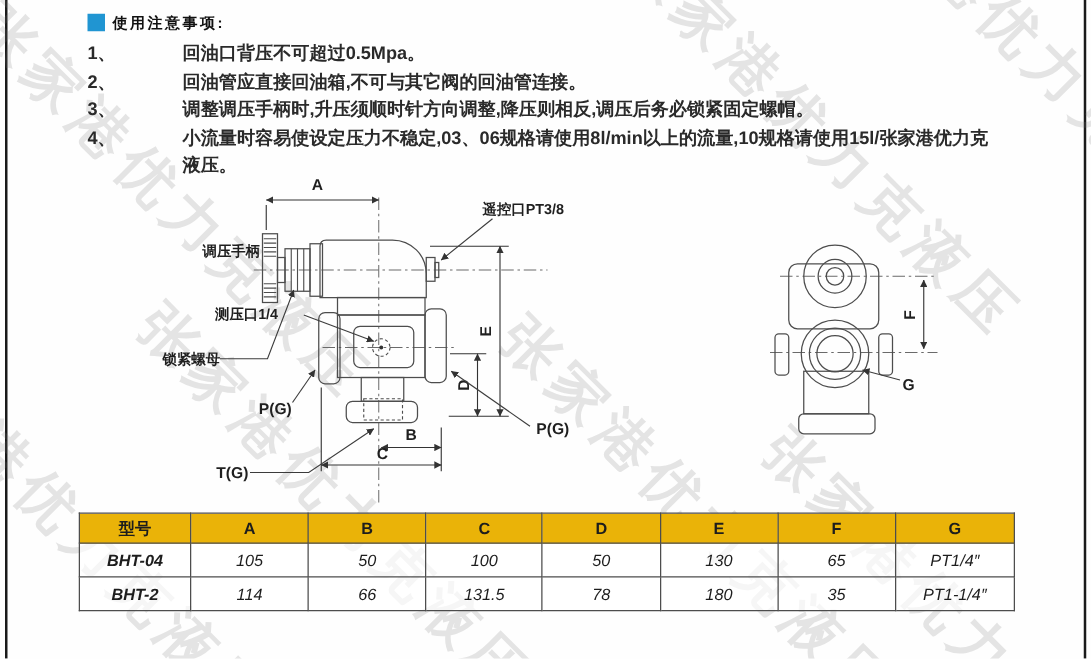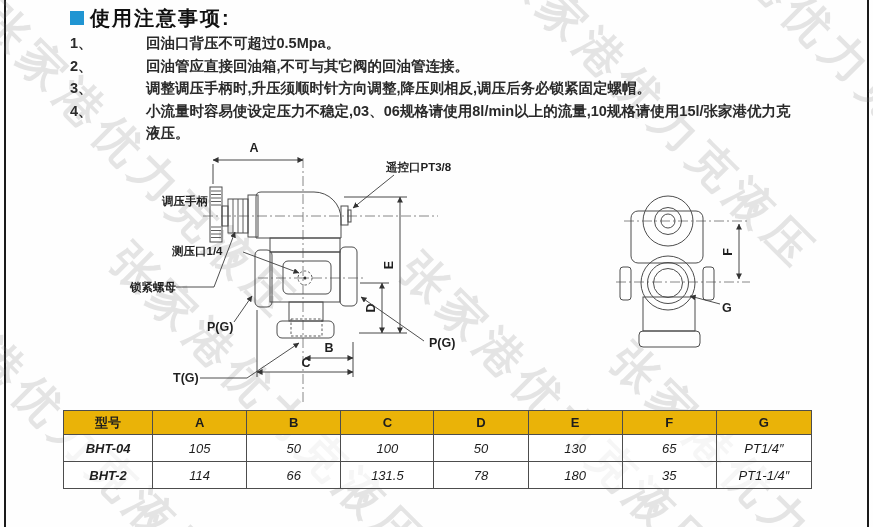--- a/index.html
+++ b/index.html
@@ -15,21 +15,21 @@
   .wm{
     position:absolute;font-size:46px;font-weight:700;letter-spacing:7px;
     color:rgba(125,125,125,0.20);transform:rotate(45deg);transform-origin:0 0;
     white-space:nowrap;pointer-events:none;user-select:none;
   }
 
   
   .notes{position:absolute;left:70px;top:6px;width:734px;}
   .title-row{display:flex;align-items:center;height:24px;margin-bottom:2px;}
   .sq{width:14px;height:14px;background:#2095d2;display:inline-block;margin-right:6px;}
-  .title{font-size:20px;font-weight:700;color:#111;letter-spacing:2px;}
+  .title{font-size:12px;font-weight:700;color:#111;letter-spacing:2px;}
   .note-item{display:flex;font-size:14.5px;line-height:22.5px;font-weight:600;color:#2a2a2a;}
   .note-item .num{flex:0 0 32px;}
   .note-item .txt{flex:1;margin-left:44px;}
 
   
   svg.drawing{position:absolute;left:0;top:0;}
   .shape{fill:none;stroke:#4d4d4d;stroke-width:1;}
   .thin{fill:none;stroke:#4d4d4d;stroke-width:0.9;}
   .dash{fill:none;stroke:#4d4d4d;stroke-width:0.9;stroke-dasharray:2.5 2;}
   .cl{fill:none;stroke:#6a6a6a;stroke-width:0.8;stroke-dasharray:10 3 2 3;}

